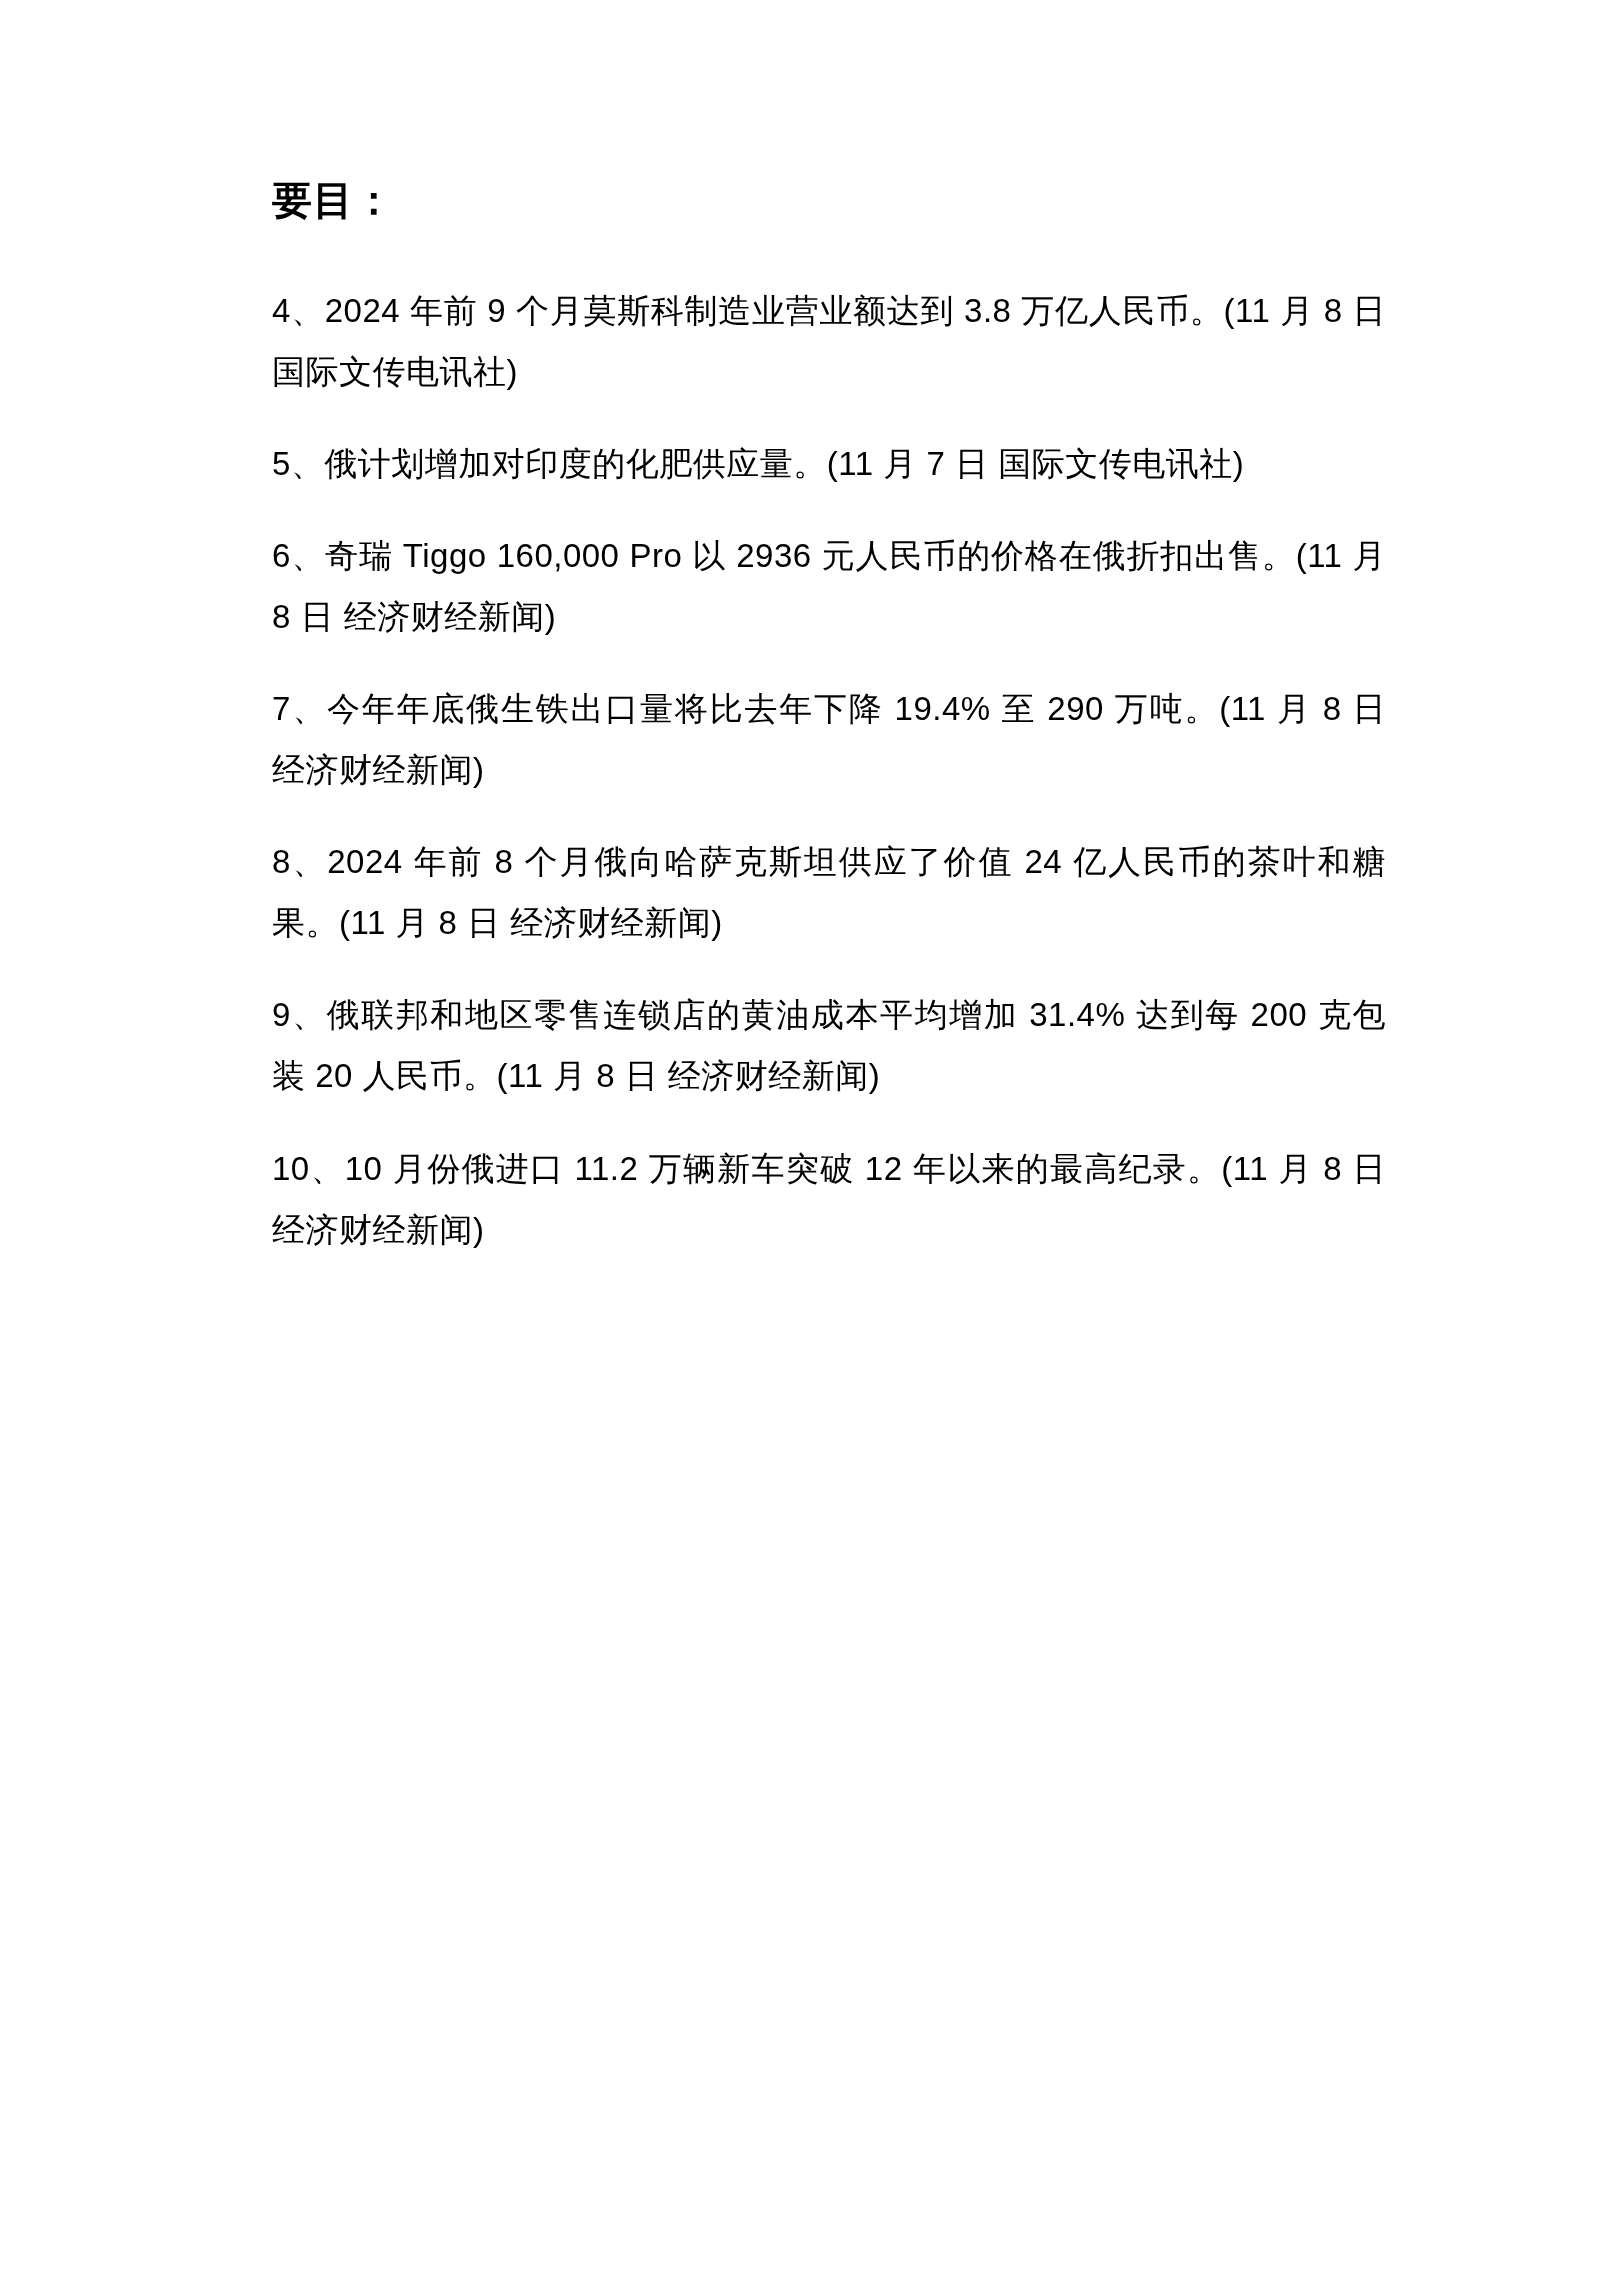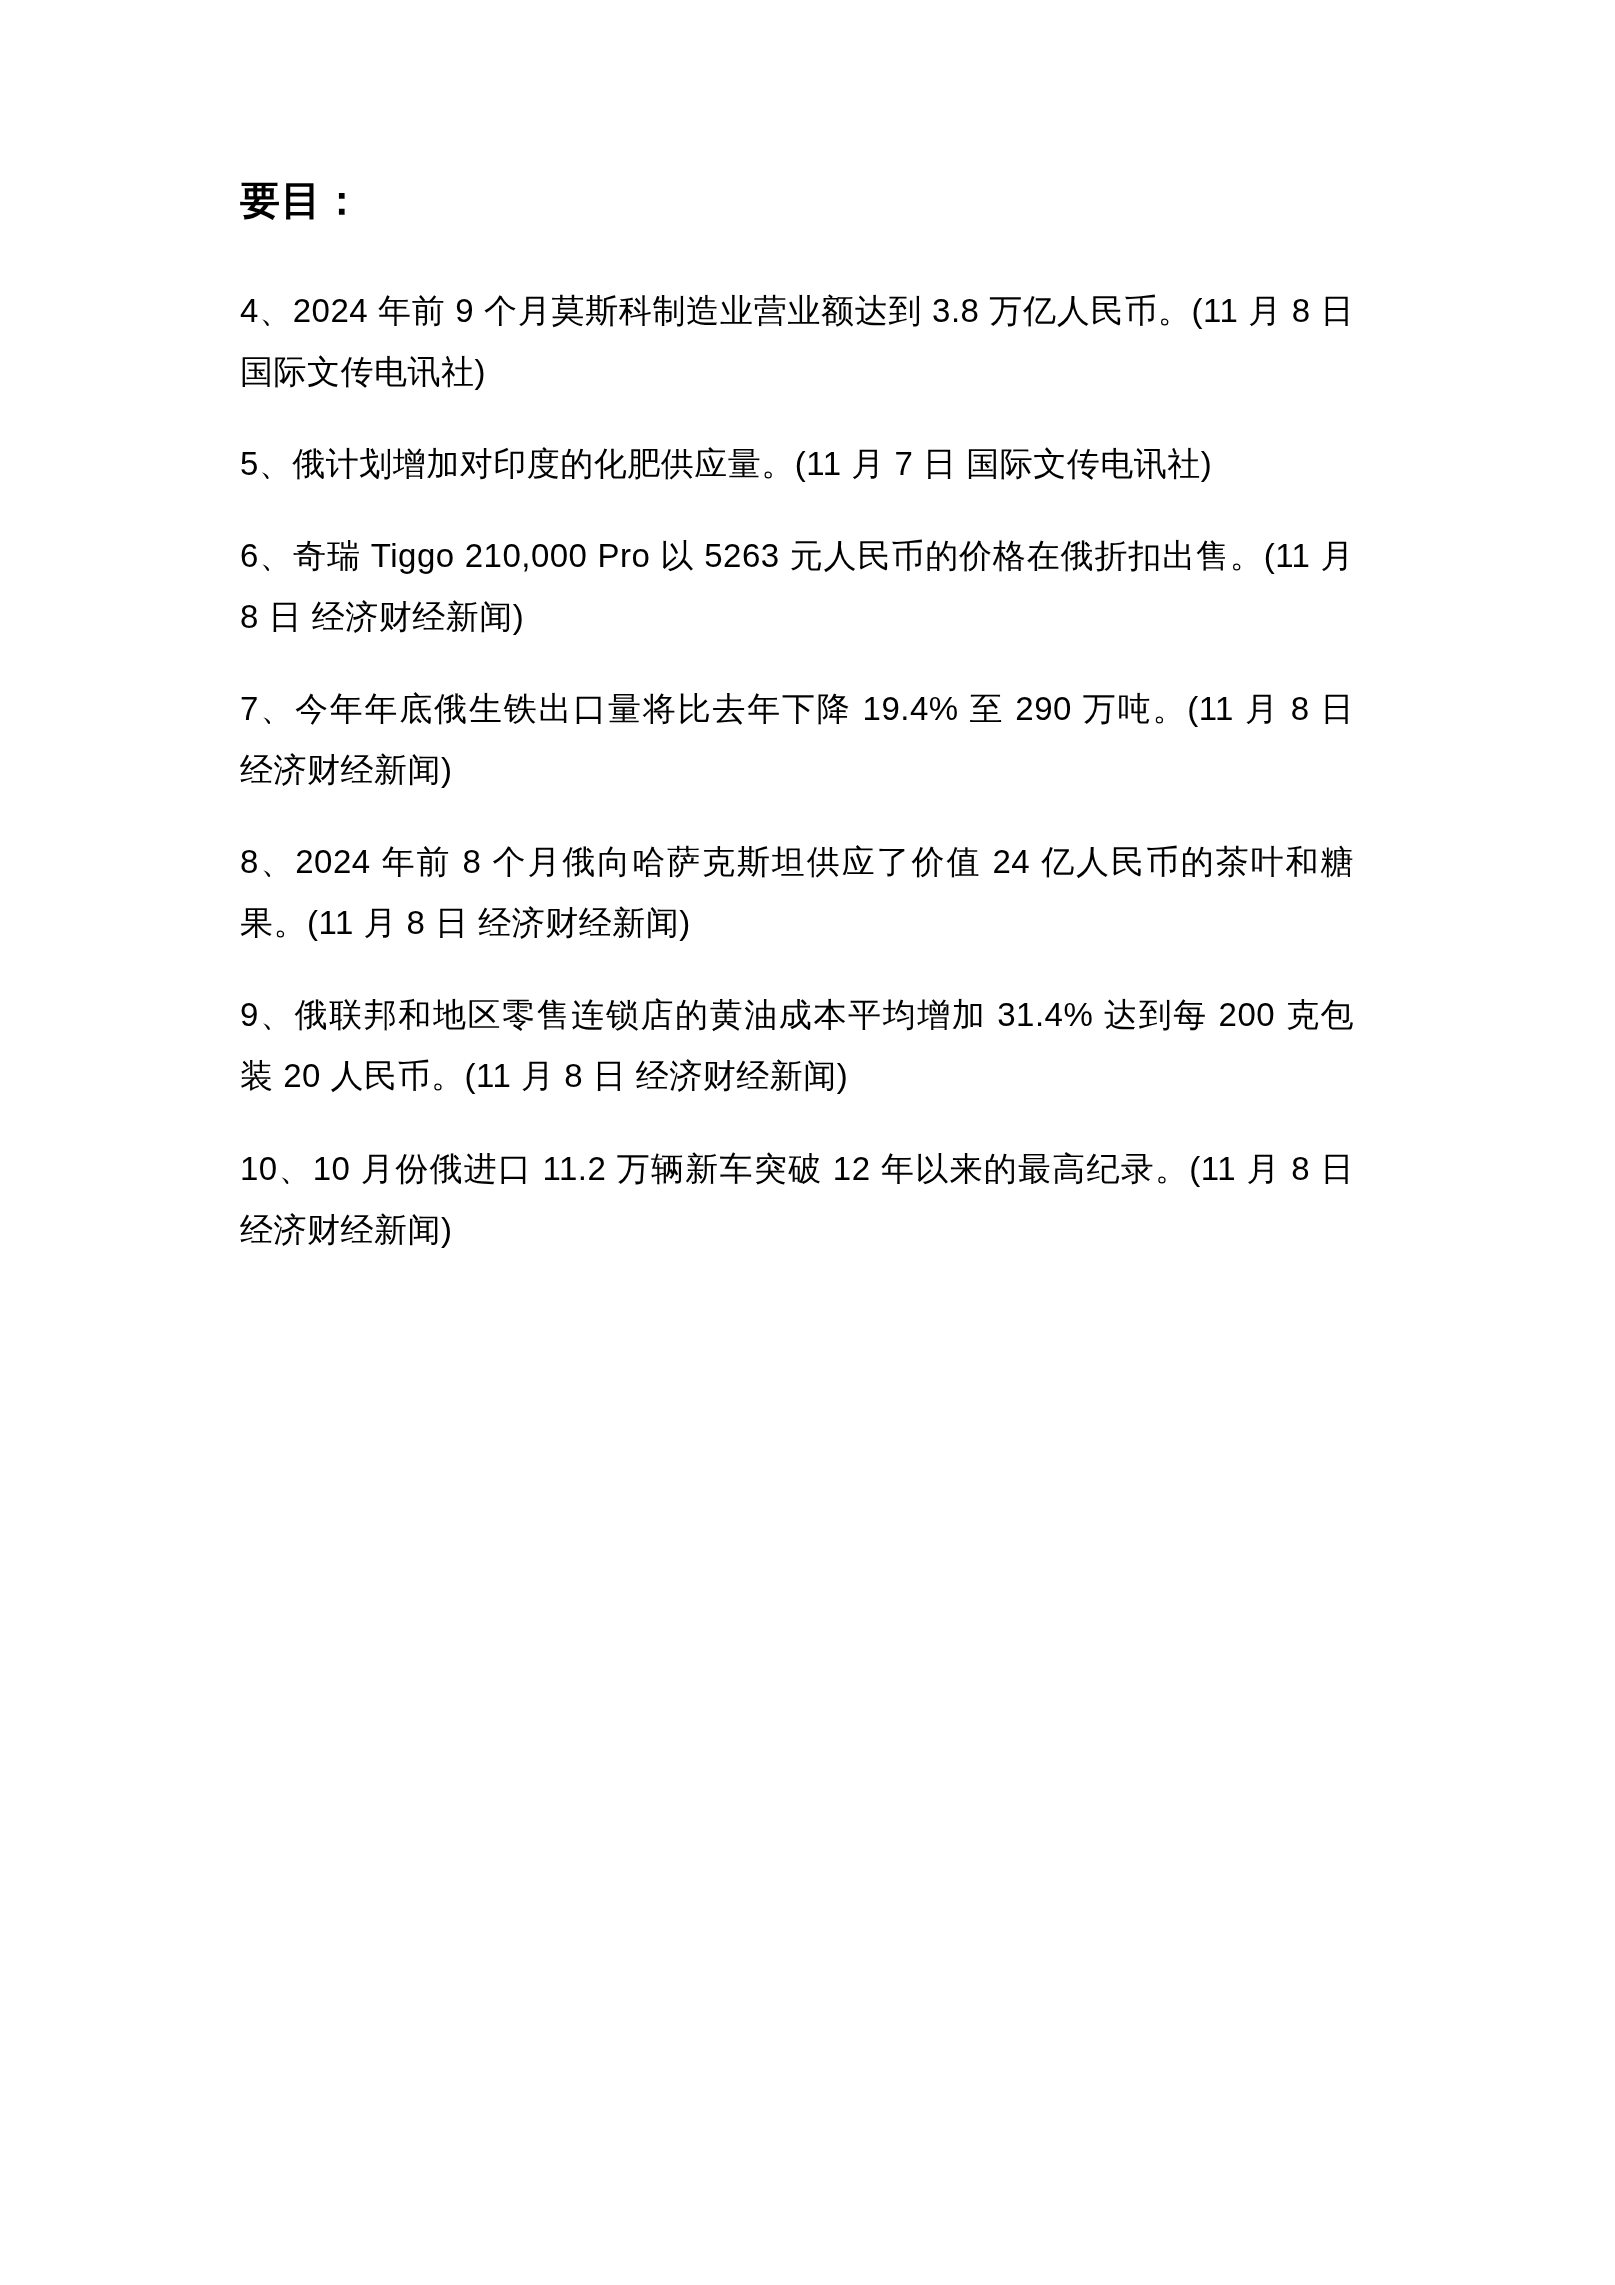--- a/index.html
+++ b/index.html
@@ -13,20 +13,21 @@
     font-family: "Liberation Sans", "DejaVu Sans", sans-serif;
     color: #000000;
     overflow: hidden;
   }
   .page {
     box-sizing: border-box;
     width: 1548px;
     height: 2285px;
     padding: 172px 194px 0 240px;
     background: #ffffff;
+    margin-left: 32px;
   }
   .doc-title {
     font-size: 40px;
     font-weight: bold;
     line-height: 1.4;
     margin: 0 0 52px 0;
     letter-spacing: 0.9px;
   }
   .item {
     font-size: 33px;
@@ -43,20 +44,20 @@
 </style>
 </head>
 <body>
 
 <div class="page">
 
   <h1 class="doc-title">要目：</h1>
 
   <p class="item">4、2024 年前 9 个月莫斯科制造业营业额达到 3.8 万亿人民币。(11 月 8 日 国际文传电讯社)</p>
   <p class="item">5、俄计划增加对印度的化肥供应量。(11 月 7 日 国际文传电讯社)</p>
-  <p class="item">6、奇瑞 Tiggo 210,000 Pro 以 5263 元人民币的价格在俄折扣出售。(11 月 8 日 经济财经新闻)</p>
+  <p class="item">6、奇瑞 Tiggo 160,000 Pro 以 2936 元人民币的价格在俄折扣出售。(11 月 8 日 经济财经新闻)</p>
   <p class="item">7、今年年底俄生铁出口量将比去年下降 19.4% 至 290 万吨。(11 月 8 日 经济财经新闻)</p>
   <p class="item">8、2024 年前 8 个月俄向哈萨克斯坦供应了价值 24 亿人民币的茶叶和糖果。(11 月 8 日 经济财经新闻)</p>
   <p class="item">9、俄联邦和地区零售连锁店的黄油成本平均增加 31.4% 达到每 200 克包装 20 人民币。(11 月 8 日 经济财经新闻)</p>
   <p class="item">10、10 月份俄进口 11.2 万辆新车突破 12 年以来的最高纪录。(11 月 8 日 经济财经新闻)</p>
 
 </div>
 
 
 </body></html>

